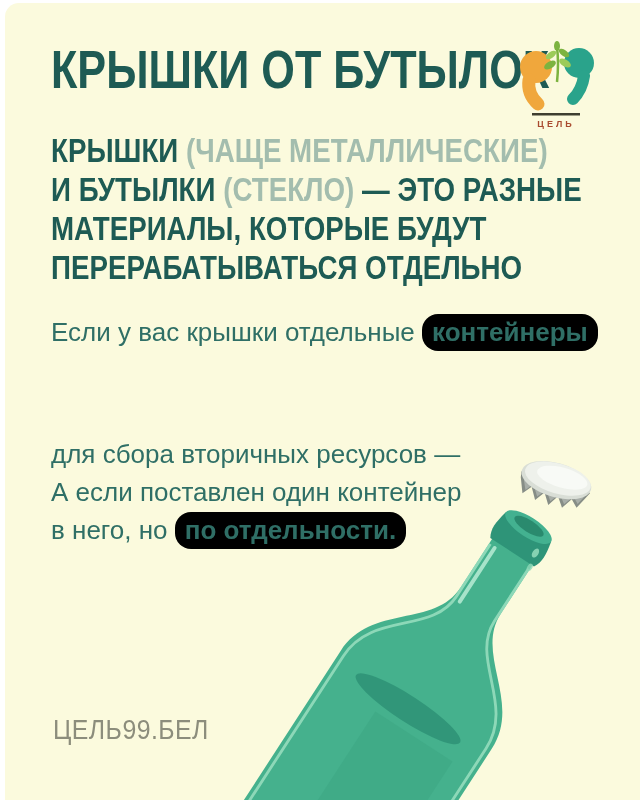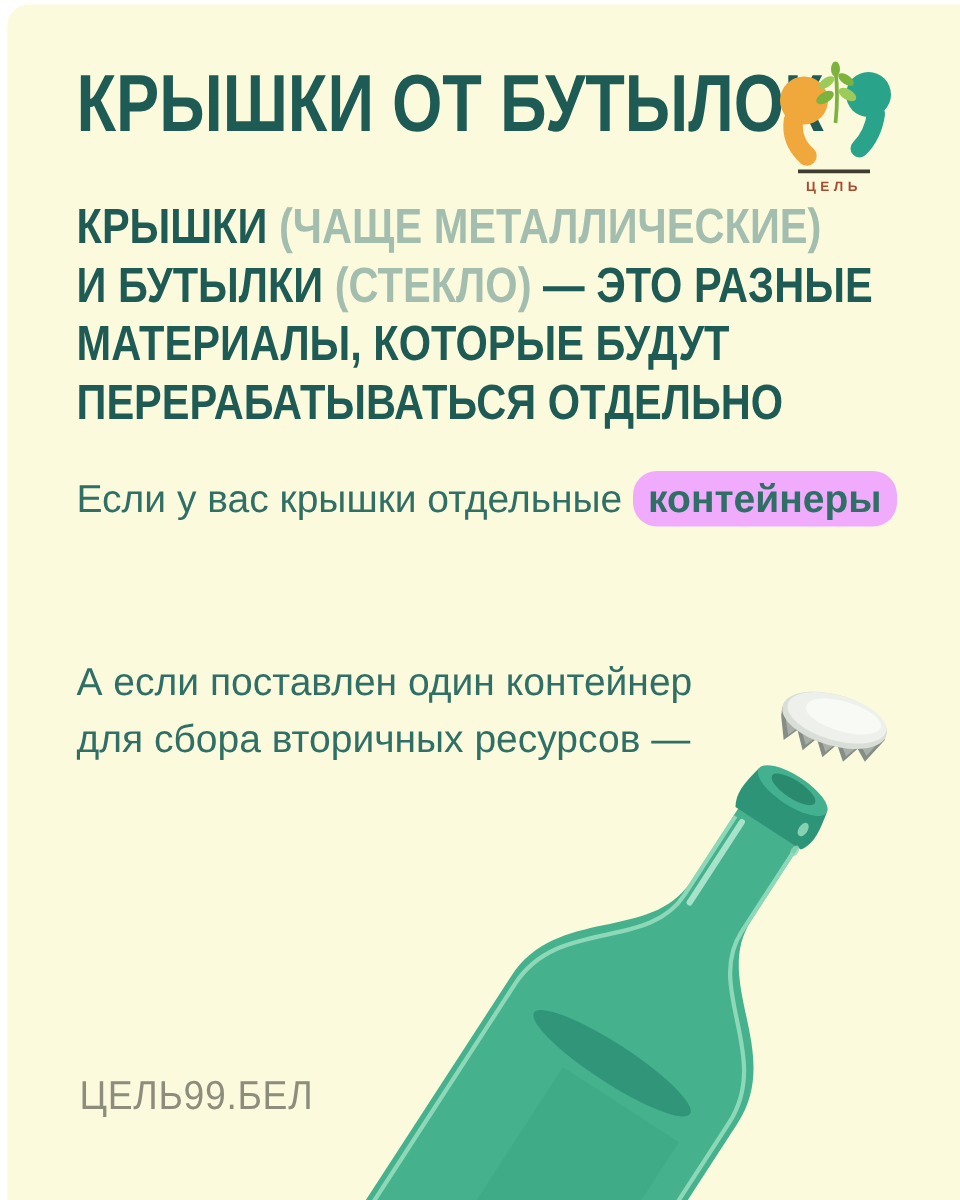--- a/index.html
+++ b/index.html
@@ -30,21 +30,21 @@
   }
   .subtitle .muted{color:#A3BDAE;}
   
   .para{
     position:absolute;left:46px;
     font-size:26px;color:#2F6F66;line-height:38px;white-space:nowrap;
   }
   .para1{top:310px;}
   .para2{top:432px;}
   .hl{
-    background:#f0abfc;font-weight:bold;
+    background:#000000;font-weight:bold;
     padding:3px 10px 4px 10px;border-radius:16px;
   }
   .hl.flush{margin-left:-10px;}
   
   .footer{
     position:absolute;left:48px;top:712px;
     font-size:27px;color:#8C8D7C;letter-spacing:.5px;
     transform:scaleX(.92);transform-origin:left top;white-space:nowrap;
   }
   
@@ -122,20 +122,21 @@
       <div><span>И БУТЫЛКИ </span><span class="muted">(СТЕКЛО)</span><span> — ЭТО РАЗНЫЕ</span></div>
       <div><span>МАТЕРИАЛЫ, КОТОРЫЕ БУДУТ</span></div>
       <div><span>ПЕРЕРАБАТЫВАТЬСЯ ОТДЕЛЬНО</span></div>
     </div>
 
     <div class="para para1">
       <div><span>Если у вас крышки отдельные </span><span class="hl">контейнеры</span></div>
     </div>
 
     <div class="para para2">
+      <div><span>для сбора вторичных ресурсов —</span></div>
       <div><span>А если поставлен один контейнер</span></div>
-      <div><span>для сбора вторичных ресурсов —</span></div>
+      <div><span>в него, но </span><span class="hl">по отдельности.</span></div>
     </div>
 
     <div class="footer">ЦЕЛЬ99.БЕЛ</div>
 
   </div>
 </div>
 
 </body></html>

